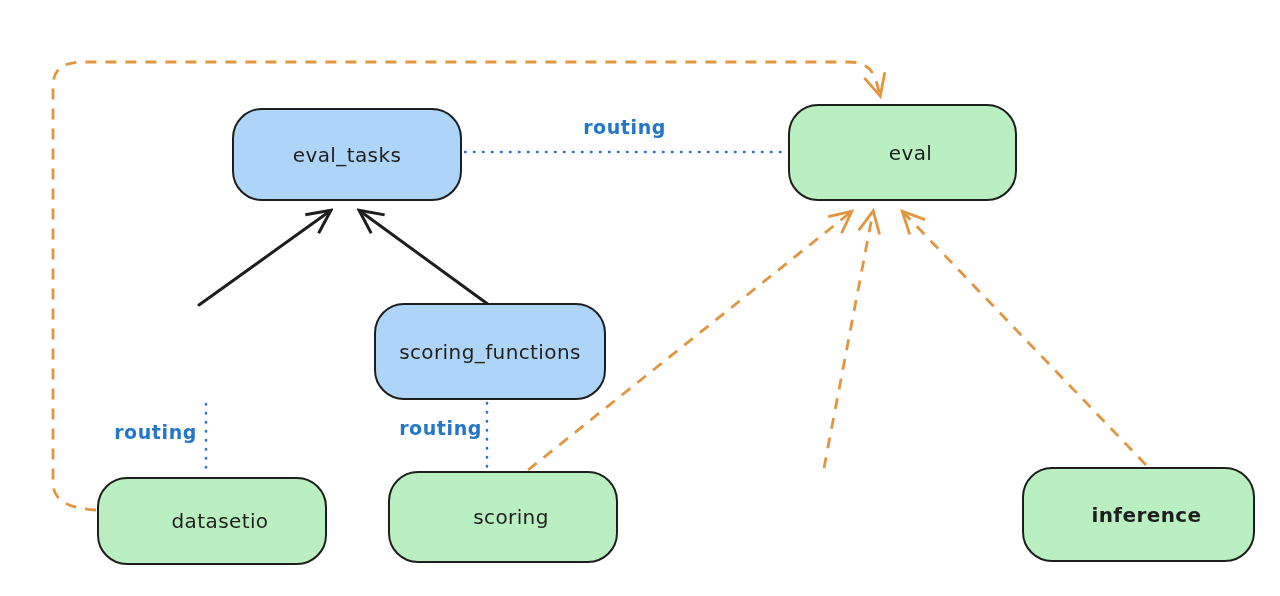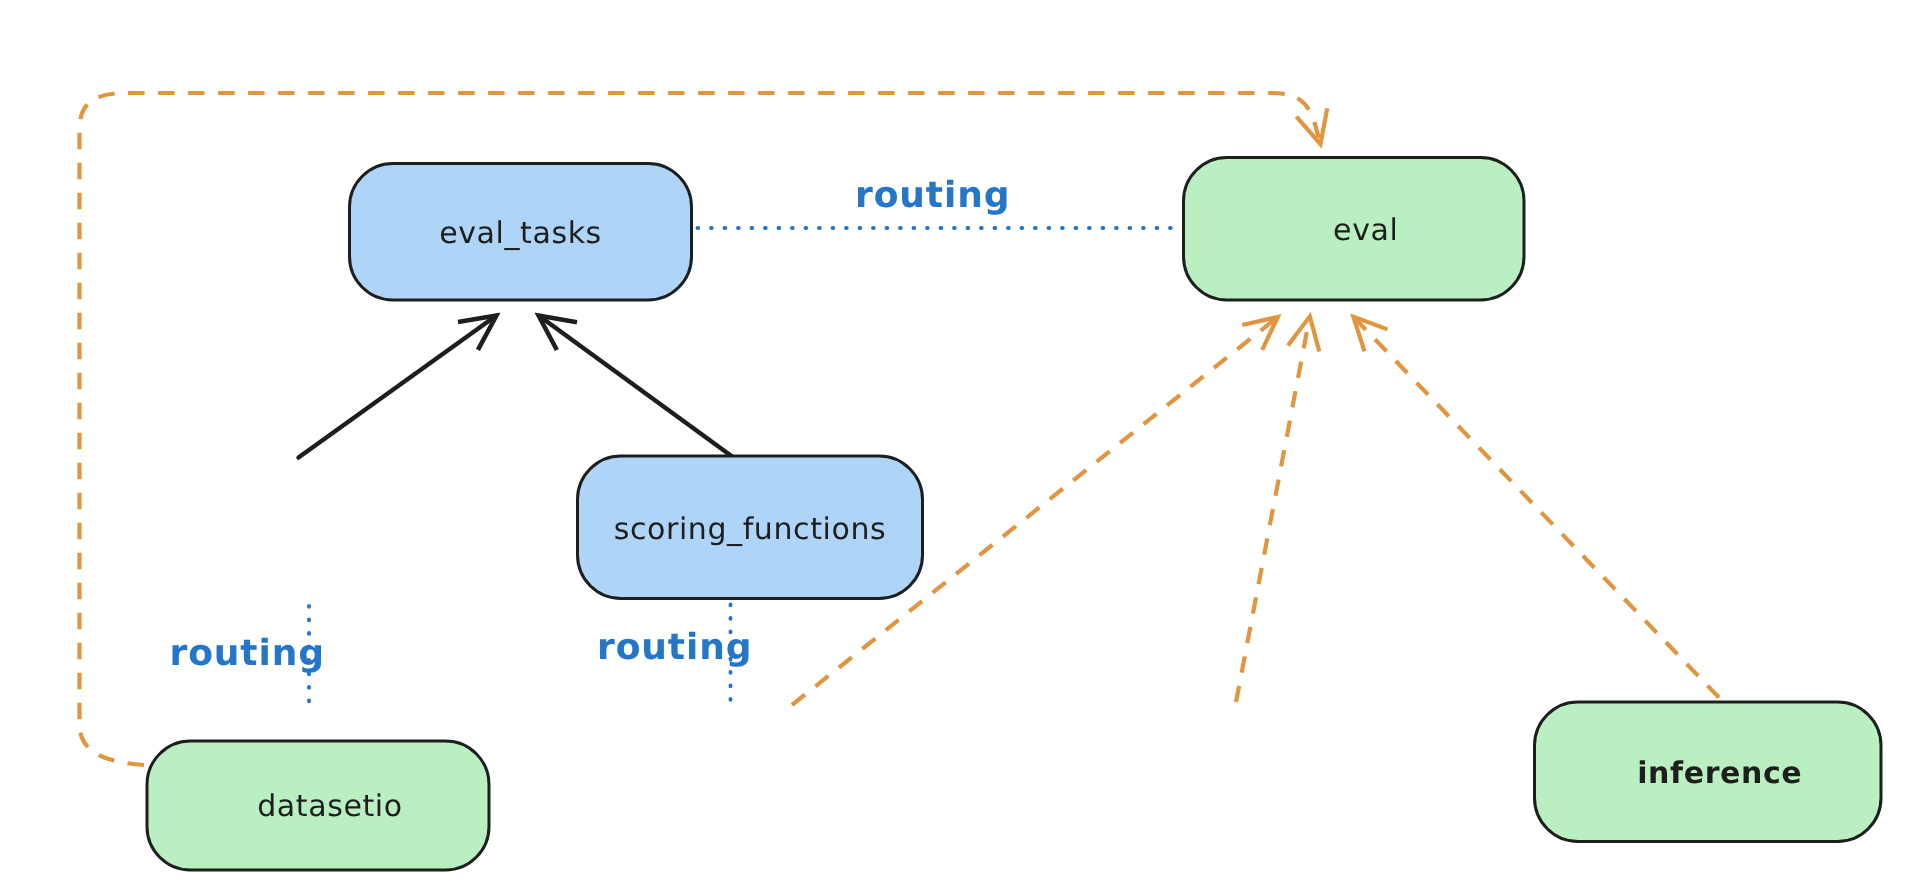--- a/index.html
+++ b/index.html
@@ -57,21 +57,21 @@
     font-size: 20px;
     letter-spacing: 0.4px;
     color: var(--node-text, #1e1e1e);
   }
   .node.blue { background: var(--node-blue-fill, #aed5f7); }
   .node.green { background: var(--node-green-fill, #b9efc1); padding-left: 16px; }
   .edge-label {
     position: absolute;
     z-index: 3;
     color: var(--label-blue, #2476c9);
-    font-size: 24px;
+    font-size: 19px;
     font-weight: 600;
     letter-spacing: 0.6px;
     text-align: right;
   }
 </style>
 </head>
 <body>
 
 <div class="stage">
 
@@ -100,28 +100,31 @@
 
   <div class="node blue" style="left:232px; top:108px; width:230px; height:93px;">
     <span>eval_tasks</span>
   </div>
 
   <div class="node green" style="left:788px; top:104px; width:229px; height:97px;">
     <span>eval</span>
   </div>
 
 
-  <div class="node blue" style="left:384px; top:303px; width:232px; height:97px;align-items:center;">
+  <div class="node blue" style="left:374px; top:303px; width:232px; height:97px;align-items:center;">
     <span>scoring_functions</span>
   </div>
 
-  <div class="node green" style="left:97px; top:477px; width:230px; height:88px;margin-top:16px;">
+  <div class="node green" style="left:97px; top:477px; width:230px; height:88px;">
     <span>datasetio</span>
   </div>
 
+  <div class="node green" style="left:388px; top:471px; width:230px; height:92px;">
+    <span>scoring</span>
+  </div>
 
 
   <div class="node green" style="left:1022px; top:467px; width:233px; height:95px;font-weight:bold;">
     <span>inference</span>
   </div>
 
   <div class="edge-label" style="left:570px; top:116px; width:96px;">routing</div>
 
   <div class="edge-label" style="left:113px; top:421px; width:84px;">routing</div>
 

